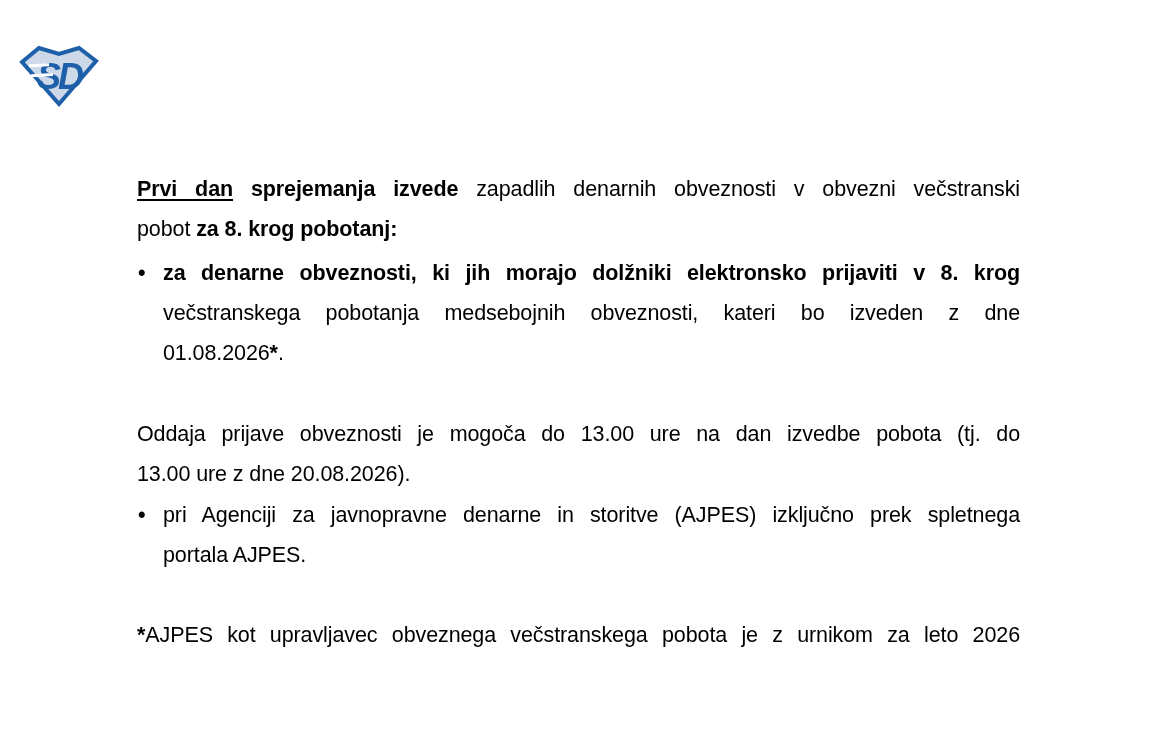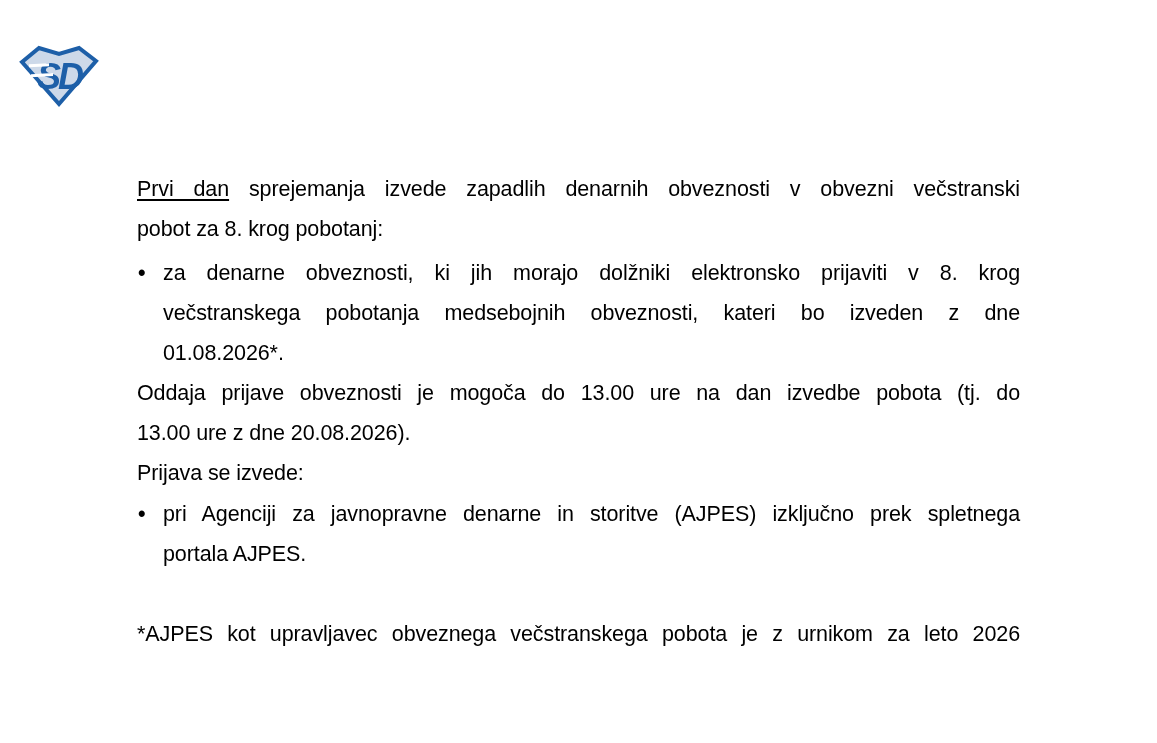--- a/index.html
+++ b/index.html
@@ -32,40 +32,40 @@
     letter-spacing: -0.1px;
   }
   .line {
     text-align: justify;
     text-align-last: justify;
   }
   .line.last {
     text-align: center;
     text-align-last: left;
   }
-  .b { font-weight: normal; }
+  .b { font-weight: bold; }
   .u {
     text-decoration: underline;
     text-decoration-thickness: 2px;
     text-underline-offset: 3px;
   }
   .bullet-line {
     position: relative;
     padding-left: 26px;
   }
   .bullet-marker {
     position: absolute;
     left: 1px;
     top: 0;
     font-weight: bold;
   }
   .mt1  { margin-top: 1px; }
   .mt4  { margin-top: 4px; }
   .mt40 { margin-top: 40px; }
-  .mt41 { }
+  .mt41 { margin-top: 41px; }
 </style>
 </head>
 <body>
 
 <svg class="logo" viewBox="0 0 84 63" aria-hidden="true">
   <path d="M5,17 L22,3 L42,9 L62,3 L79,16 L42,59 Z" stroke="#1d5fa8" stroke-width="4" stroke-linejoin="miter" fill="#cdd9e9"></path>
   <text x="42" y="44" text-anchor="middle" font-family="Liberation Sans, sans-serif" font-size="36" font-weight="bold" font-style="italic" letter-spacing="-3" fill="#1d5fa8">SD</text>
   <rect x="12" y="20" width="20" height="3" fill="#ffffff" transform="skewY(-3)"></rect>
   <rect x="14" y="30" width="22" height="3" fill="#ffffff" transform="skewY(-3)"></rect>
 </svg>
@@ -93,24 +93,20 @@
     <span>01.08.2026</span><span class="b">*</span><span>.</span>
   </div>
 
   <div class="line mt41">
     <span>Oddaja prijave obveznosti je mogoča do 13.00 ure na dan izvedbe pobota (tj. do</span>
   </div>
   <div class="line last">
     <span>13.00 ure z dne 20.08.2026).</span>
   </div>
 
-  <div class="line last mt41">
-    <span>Prijava </span>
-    <span class="b">se izvede:</span>
-  </div>
 
   <div class="line bullet-line mt1">
     <span class="bullet-marker">•</span>
     <span>pri Agenciji za javnopravne denarne in storitve (AJPES) izključno prek spletnega</span>
   </div>
   <div class="line bullet-line last">
     <span>portala AJPES.</span>
   </div>
 
   <div class="line mt40">

